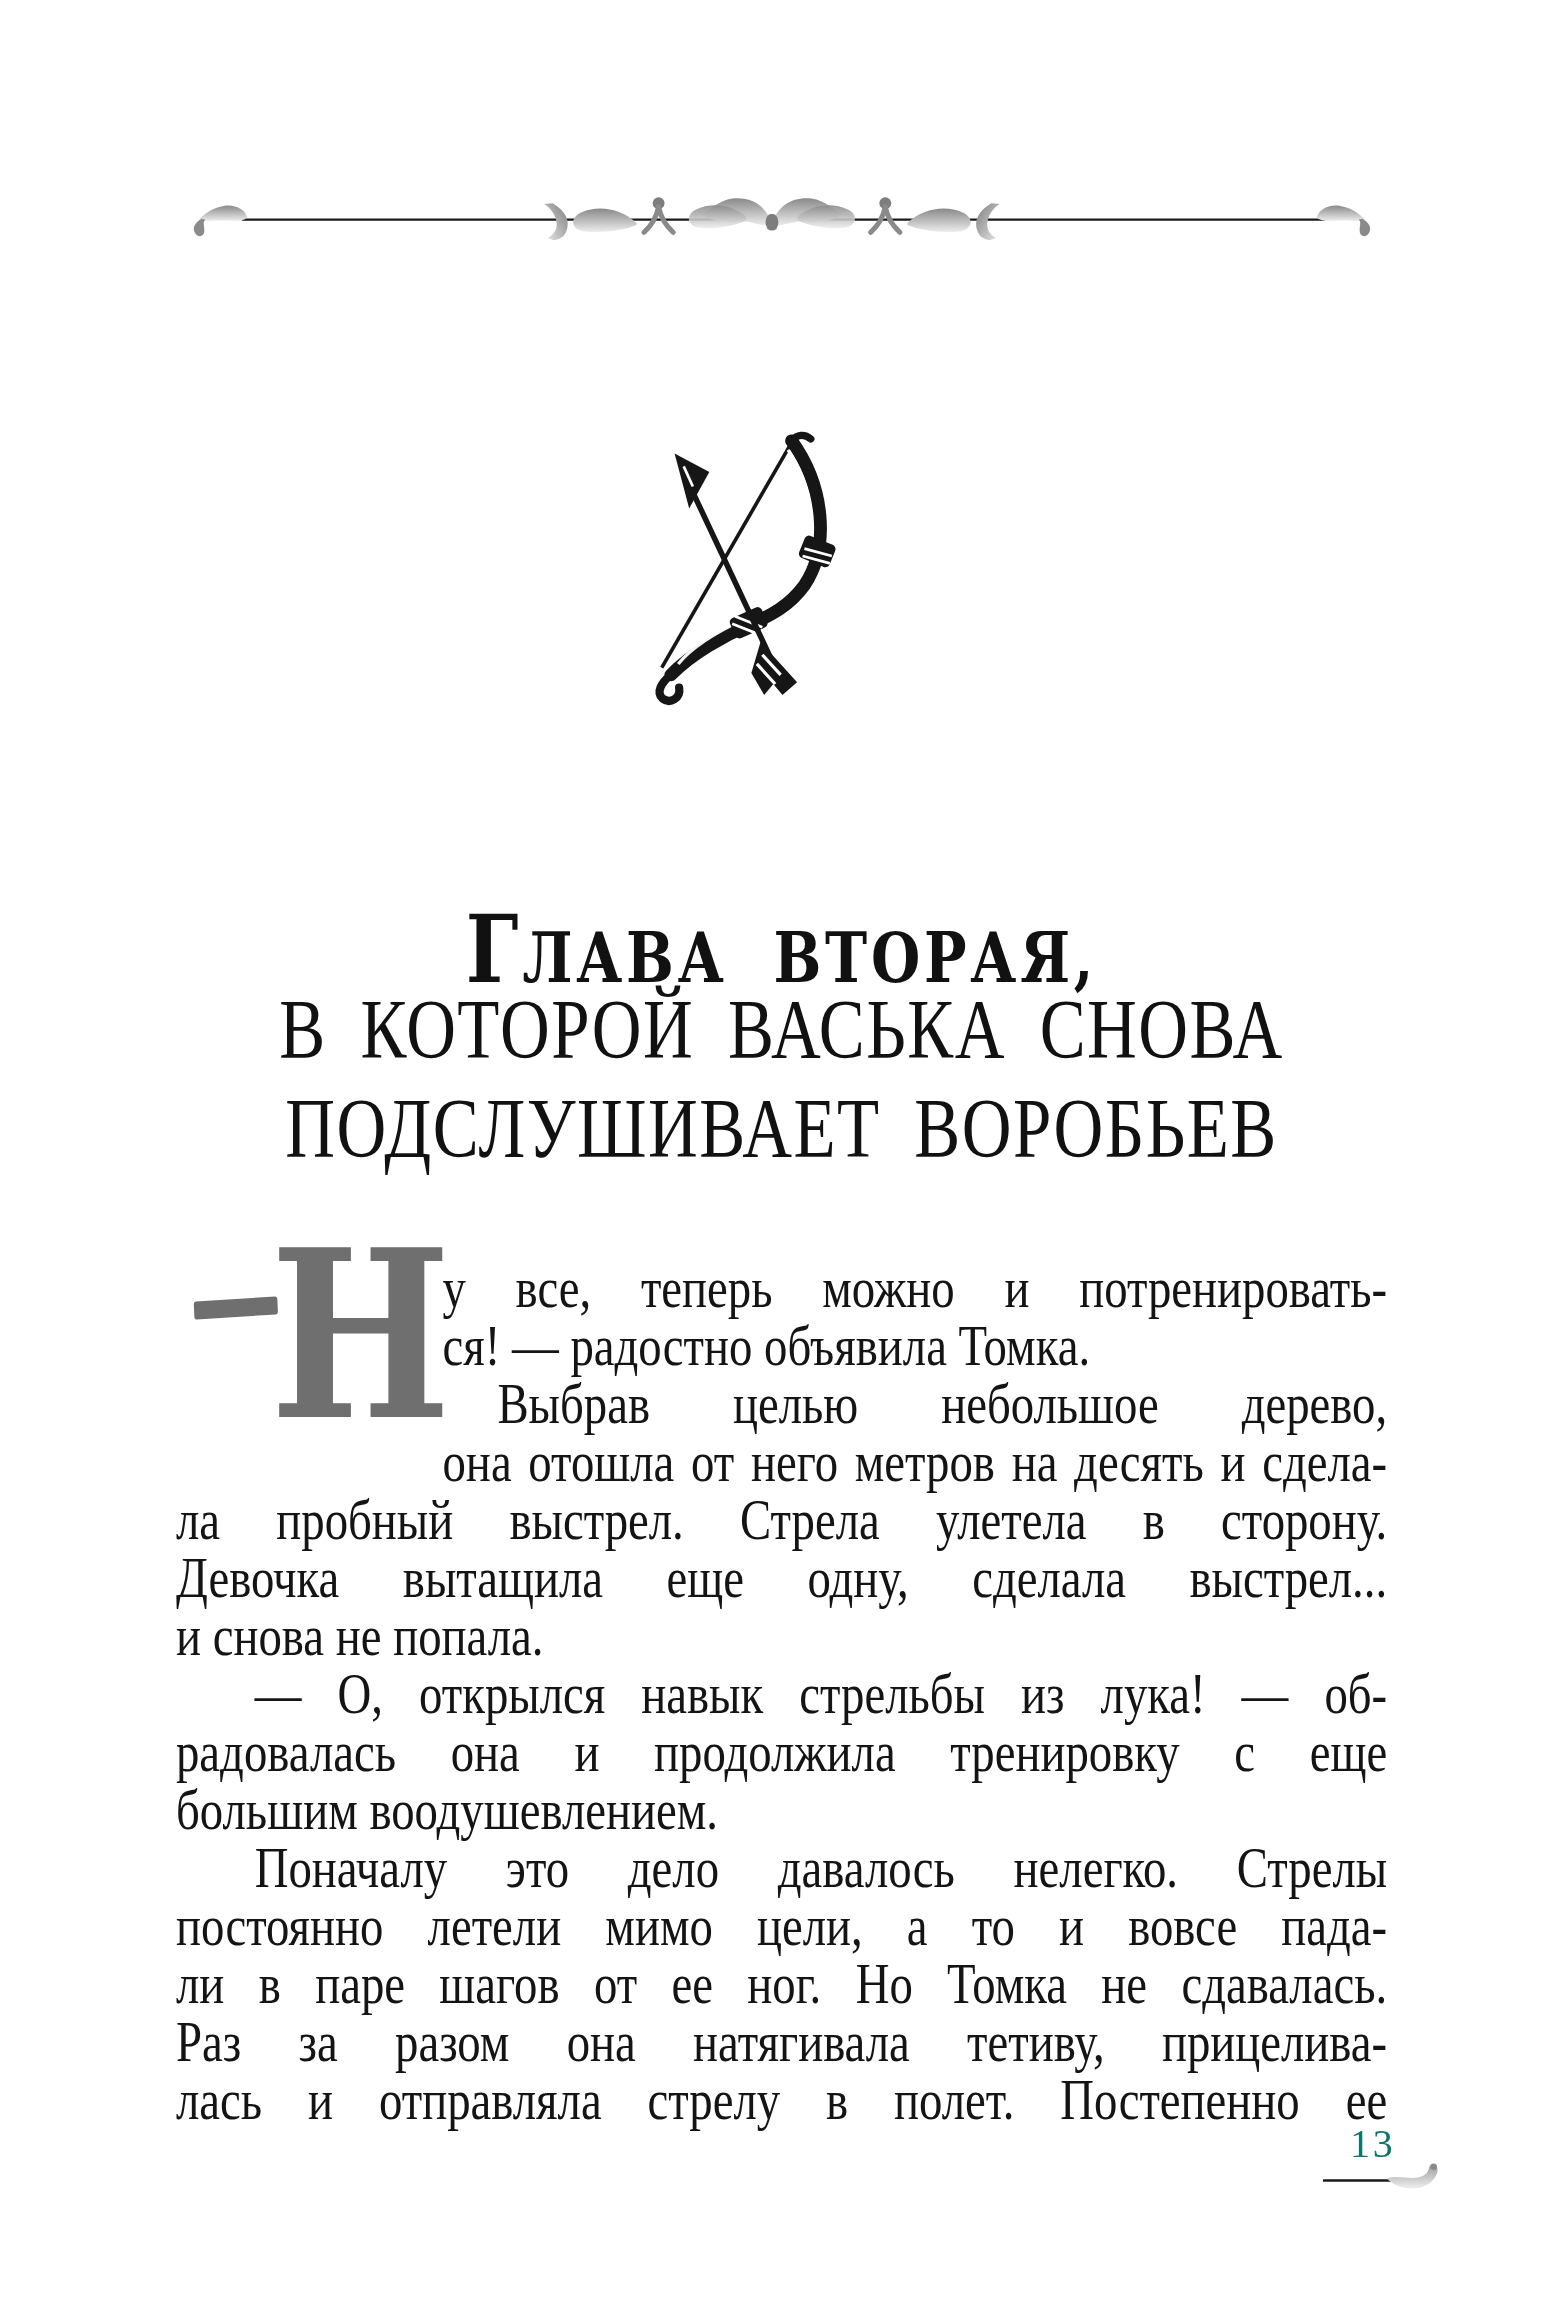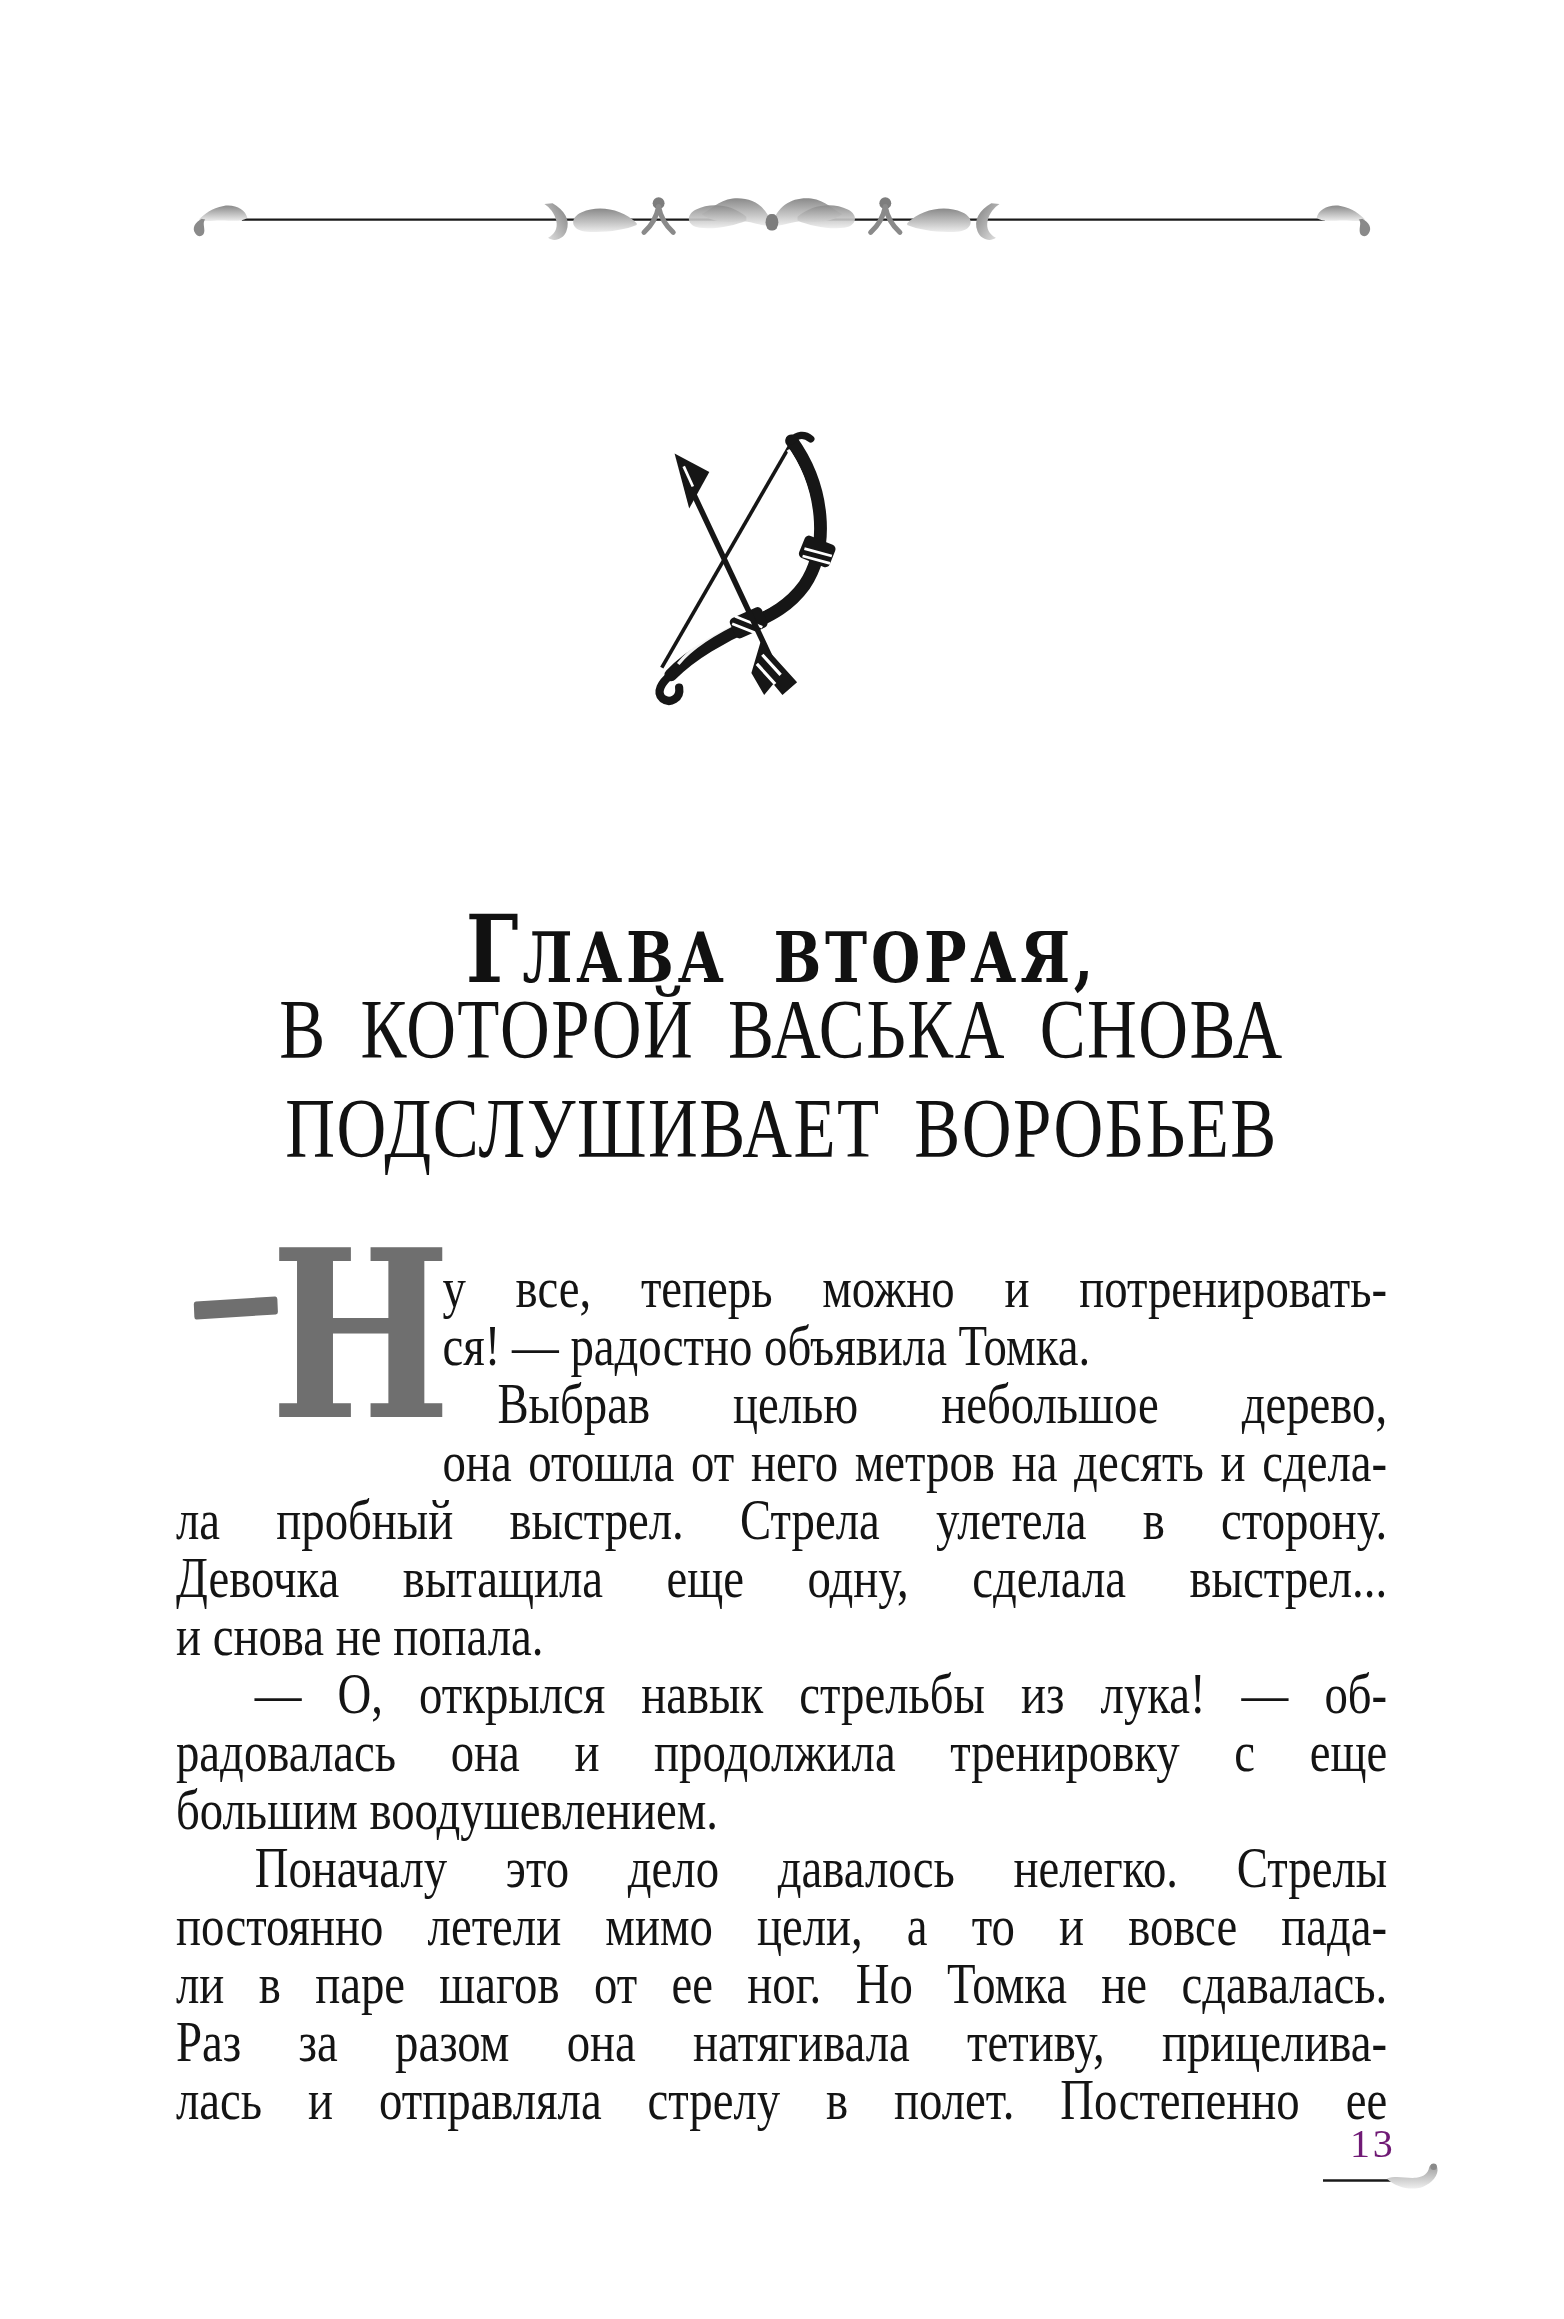--- a/index.html
+++ b/index.html
@@ -64,21 +64,21 @@
   .dropcap .letter{
     position:absolute;left:115px;top:0;
     font-family:"DejaVu Serif", serif;font-weight:700;
     font-size:233px;line-height:183px;
     color:#6f6f6f;
     transform:translateY(-14.6px);
   }
 
   .pagenum{
     position:absolute;left:1350px;top:2120px;
-    font-size:40px;letter-spacing:2.7px;color:#701a75;
+    font-size:40px;letter-spacing:2.7px;color:#0f766e;
   }
 
   .orn-top{position:absolute;left:187px;top:192px;}
   .bow{position:absolute;left:638px;top:428px;}
   .orn-footer{position:absolute;left:1323px;top:2162px;}
 </style>
 </head>
 <body>
 
 <div class="page">

